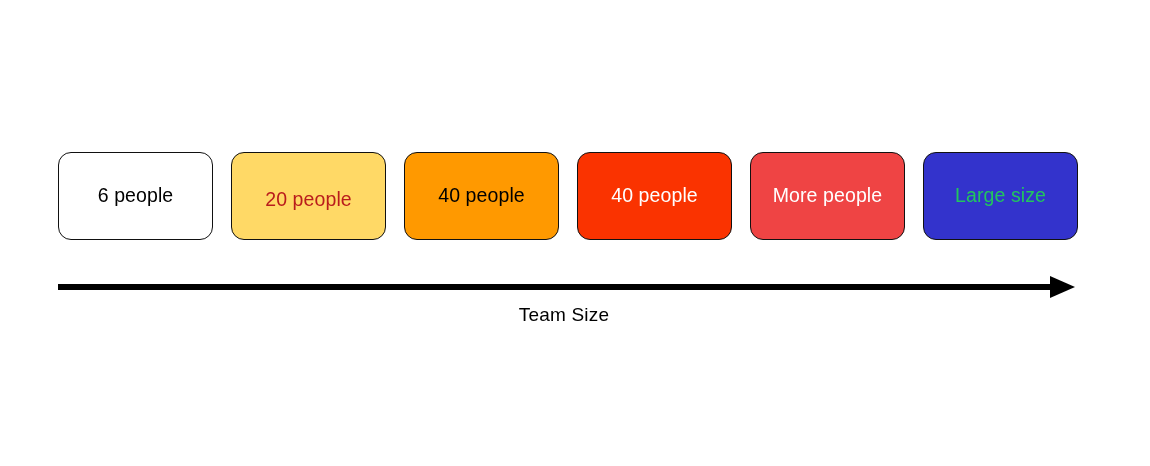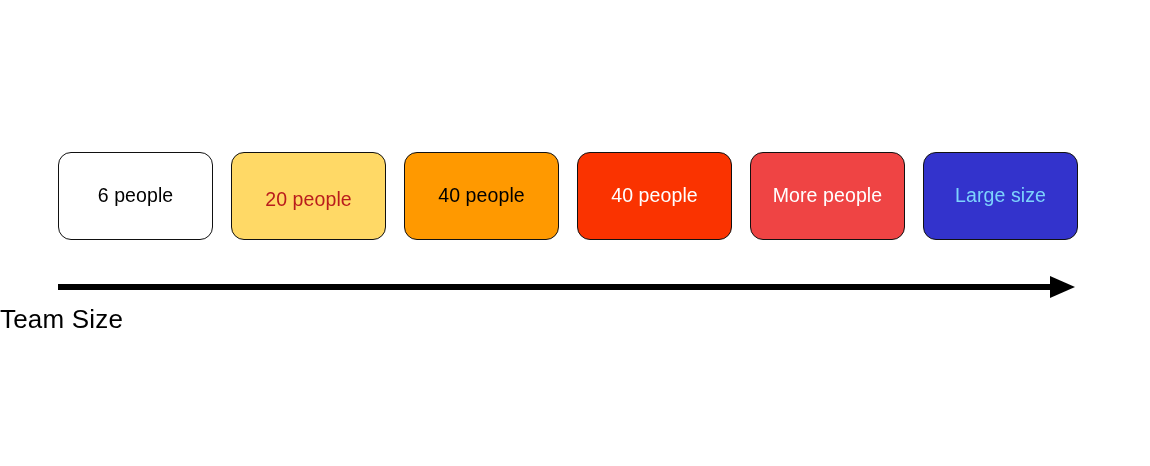--- a/index.html
+++ b/index.html
@@ -62,23 +62,25 @@
     display: block;
     width: 1018px;
     height: 30px;
     overflow: visible;
   }
   .axis-caption {
     position: absolute;
     left: 0;
     top: 304px;
     width: 1066px;
-    font-size: 26px;
+    text-align: center;
+    font-size: 19px;
     color: #000000;
     letter-spacing: 0.2px;
+    padding-left: 31px;
   }
 </style>
 </head>
 <body>
 
 <div class="canvas">
 
   <div class="stage-row">
 
     <div class="stage-box" style="background:#FFFFFF;">
@@ -95,21 +97,21 @@
 
     <div class="stage-box" style="background:#FA3300;">
       <span class="stage-label" style="color:#FFFFFF;">40 people</span>
     </div>
 
     <div class="stage-box" style="background:#ef4444;">
       <span class="stage-label" style="color:#FFFFFF;">More people</span>
     </div>
 
     <div class="stage-box" style="background:#3333CC;">
-      <span class="stage-label" style="color:#7dd3fc;">Large size</span>
+      <span class="stage-label" style="color:#22c55e;">Large size</span>
     </div>
 
   </div>
 
   <div class="axis-wrap">
     <svg class="axis-arrow" viewBox="0 0 1018 30" xmlns="http://www.w3.org/2000/svg">
       <line x1="0" y1="15" x2="998" y2="15" stroke="#000000" stroke-width="6"></line>
       <polygon points="992,4 1017,15 992,26" fill="#000000"></polygon>
     </svg>
   </div>

